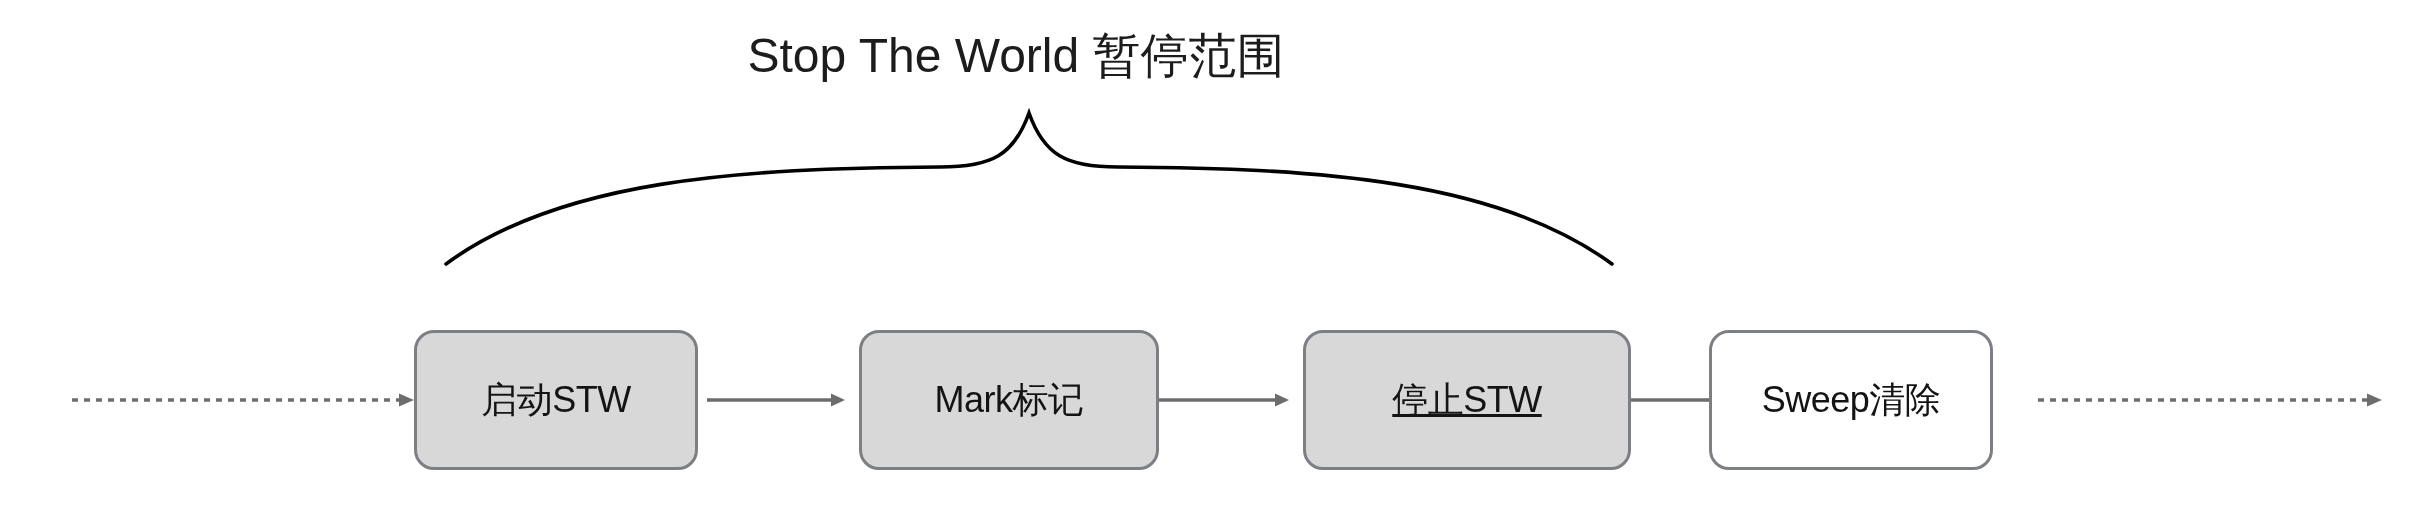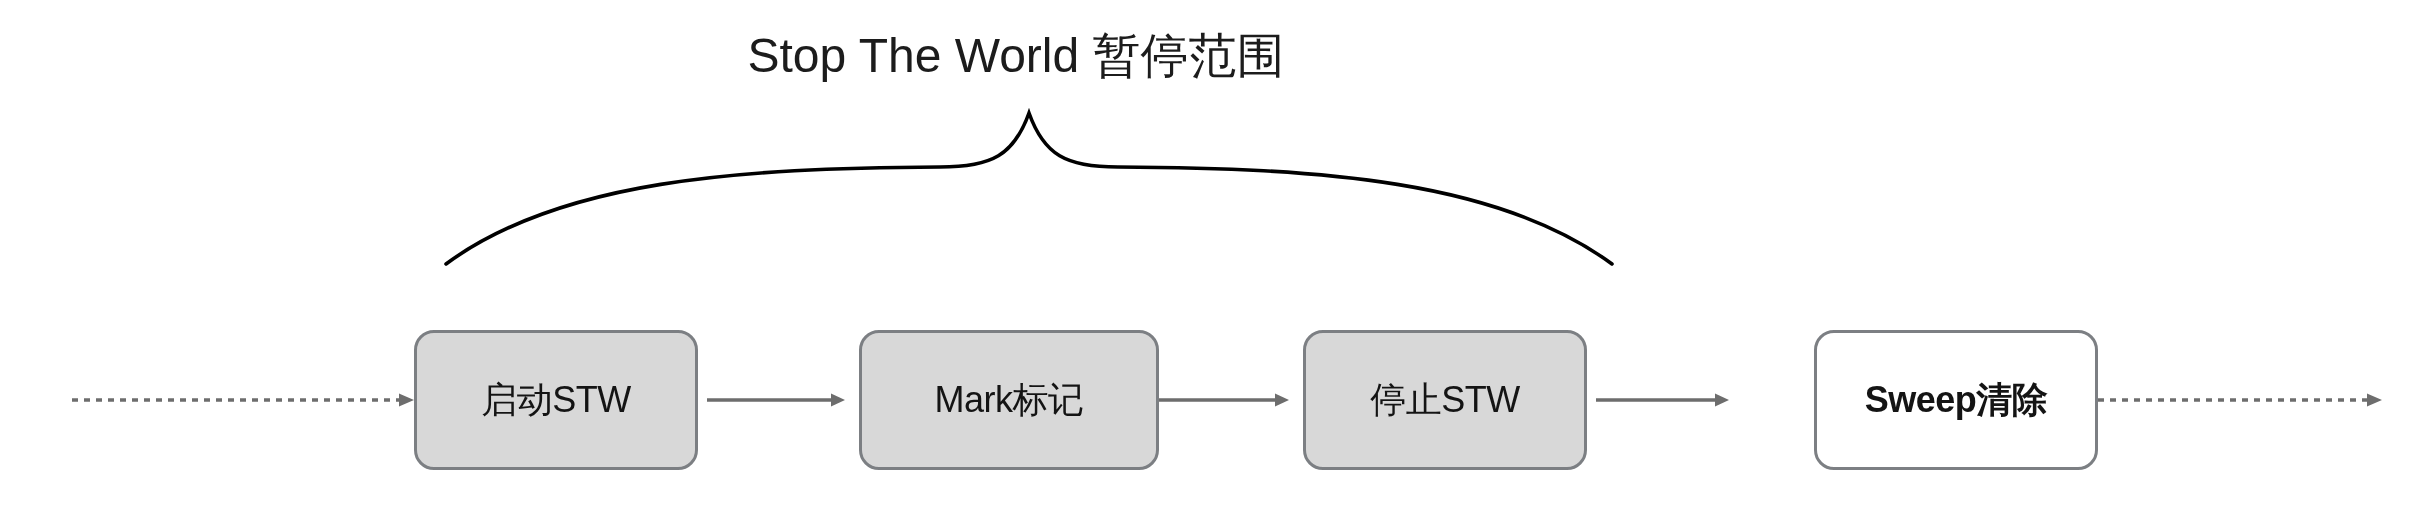--- a/index.html
+++ b/index.html
@@ -10,22 +10,22 @@
   .diagram-title{position:absolute;left:1016px;top:27px;transform:translateX(-50%);
       font-size:48px;line-height:58px;color:var(--title_text,#1c1c1c);white-space:nowrap;}
   .node{position:absolute;top:330px;height:140px;box-sizing:border-box;
       border:3px solid var(--box_border,#7c7f83);border-radius:20px;
       display:flex;align-items:center;justify-content:center;
       font-size:36px;letter-spacing:-0.5px;color:var(--node_text,#141414);white-space:nowrap;}
   .node.filled{background:var(--box_fill,#d8d8d8);}
   .node.open{background:#ffffff;}
   .n1{left:414px;width:284px;}
   .n2{left:859px;width:300px;}
-  .n3{left:1303px;width:284px;}
-  .n4{left:1814px;width:284px;font-weight:bold;}
+  .n3{left:1303px;width:328px;text-decoration:underline;}
+  .n4{left:1709px;width:284px;}
   .stroke-arrow{stroke:var(--arrow,#6d6d6d);stroke-width:3.4;fill:none;}
   .head{fill:var(--arrow,#6d6d6d);stroke:none;}
   .dashed{stroke-dasharray:6 6;}
   .brace{stroke:var(--brace,#000000);stroke-width:3.6;fill:none;stroke-linecap:round;}
 </style>
 </head>
 <body>
 
 <div class="canvas">
 

